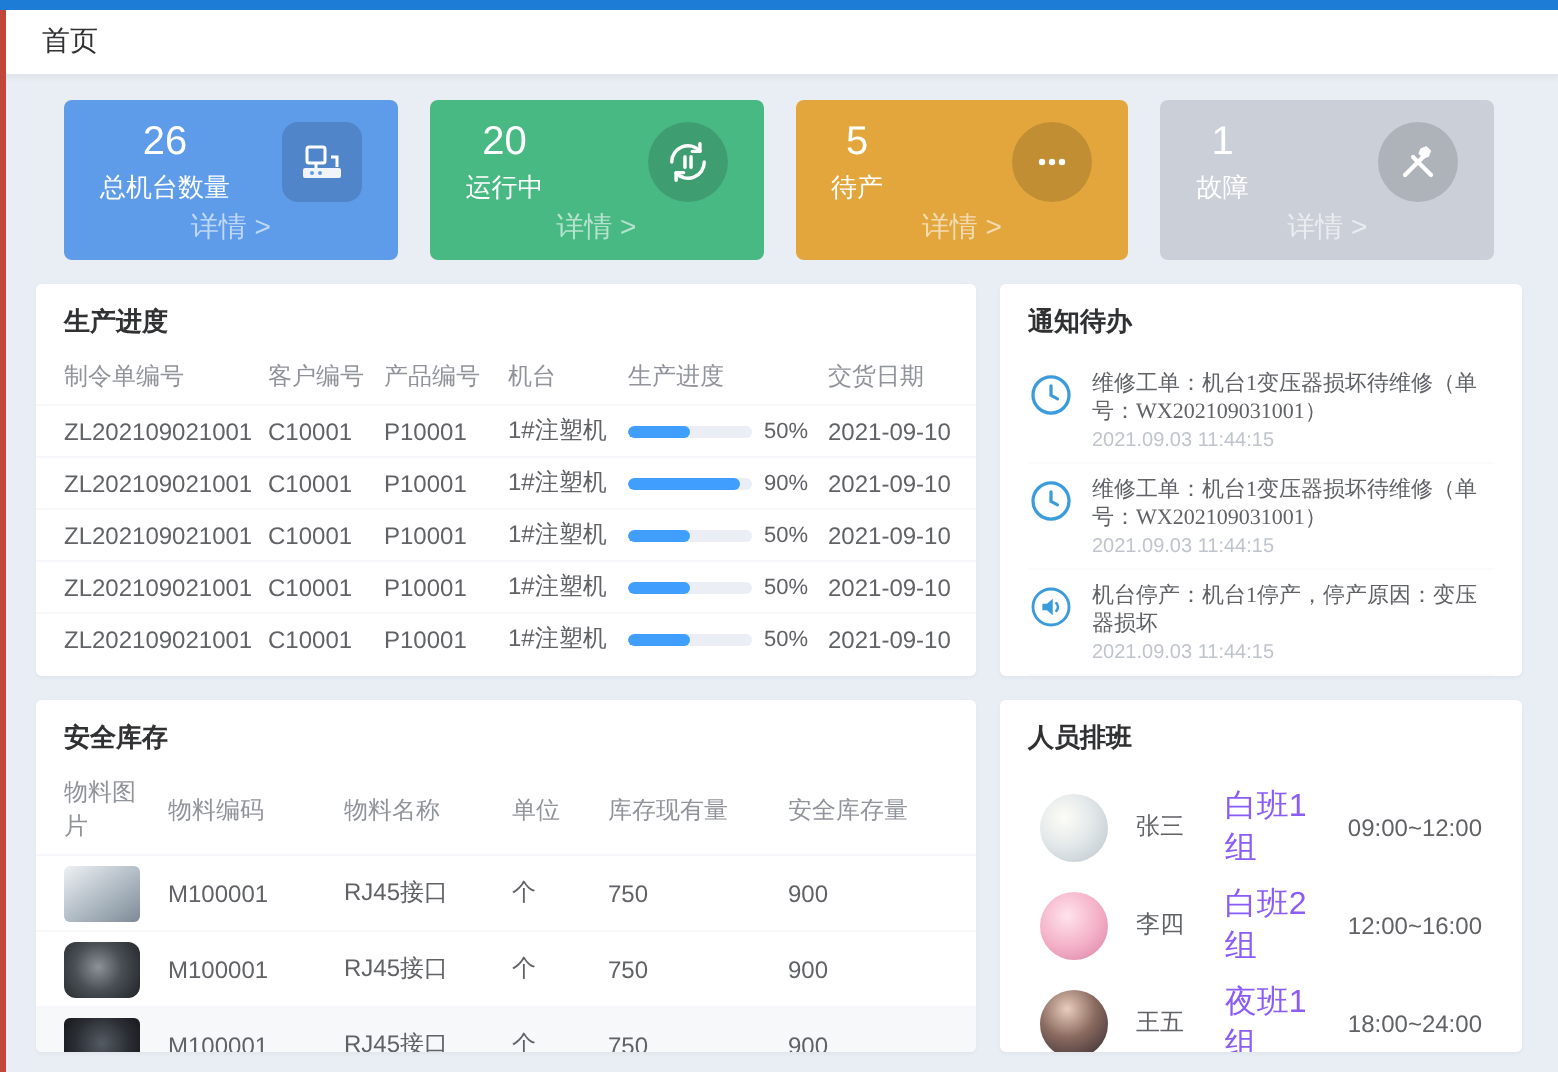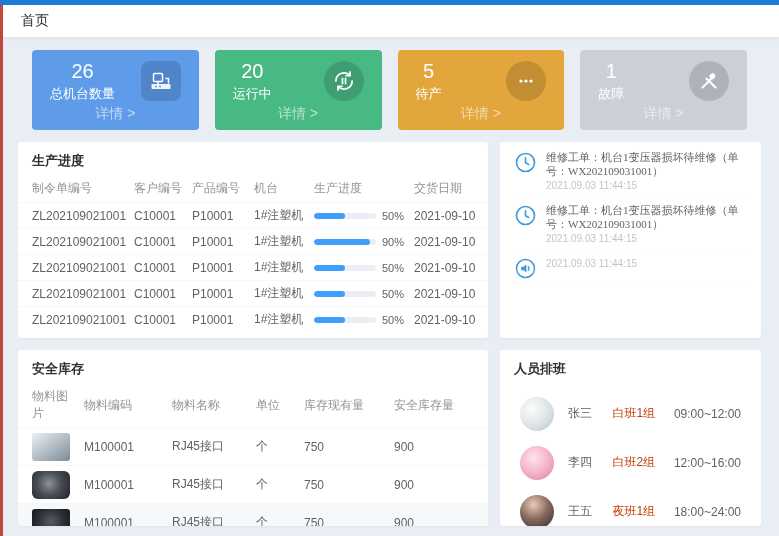--- a/index.html
+++ b/index.html
@@ -69,21 +69,21 @@
   .ntime { font-size:10px; color:#c0c4cc; margin-top:2px; }
 
   
   .sched { padding:4px 4px 0; }
   .sched-row { display:flex; align-items:center; padding:6px 16px; gap:14px; height:49px; }
   .avatar { width:34px; height:34px; border-radius:50%; flex:none; }
   .avatar-1 { background:radial-gradient(circle at 35% 35%,#fdfdf6 0%,#e3e8ea 45%,#b9c4cc 100%); }
   .avatar-2 { background:radial-gradient(circle at 40% 35%,#ffe3ec 0%,#f3aec6 55%,#d77d9f 100%); }
   .avatar-3 { background:radial-gradient(circle at 40% 28%,#e9cdbd 0%,#8a6a5f 45%,#30262e 100%); }
   .sname { width:46px; font-size:12px; color:#606266; }
-  .sshift { width:72px; font-size:12px; color:#c2410c; }
+  .sshift { width:72px; font-size:16px; color:#8b5cf6; }
   .stime { margin-left:auto; font-size:12px; color:#606266; }
 </style>
 </head>
 <body>
 
 <div class="top-accent"></div>
 <div class="left-accent"></div>
 
 <header class="header">
   <span class="title">首页</span>
@@ -265,20 +265,21 @@
                   <span class="pct">50%</span>
                 </div>
               </td>
             <td>2021-09-10</td>
           </tr>
         </tbody>
       </table>
     </section>
 
     <section class="panel h-top">
+      <div class="panel-title">通知待办</div>
       <div class="notice">
 
         <div class="notice-item">
           <svg class="nicon" viewBox="0 0 24 24">
             <circle cx="12" cy="12" r="9.4" fill="none" stroke="#3b9cdb" stroke-width="1.7"></circle>
             <path d="M12 7.2v5l3.4 1.8" fill="none" stroke="#3b9cdb" stroke-width="1.7" stroke-linecap="round"></path>
           </svg>
           <div>
             <div class="ntext">维修工单：机台1变压器损坏待维修（单号：WX202109031001）</div>
             <div class="ntime">2021.09.03 11:44:15</div>
@@ -296,20 +297,21 @@
           </div>
         </div>
 
         <div class="notice-item">
           <svg class="nicon" viewBox="0 0 24 24">
             <circle cx="12" cy="12" r="9.4" fill="none" stroke="#3b9cdb" stroke-width="1.5"></circle>
             <path d="M7.5 10.3v3.4h2.4l3 2.6V7.7l-3 2.6H7.5z" fill="#3b9cdb"></path>
             <path d="M14.8 10a3 3 0 0 1 0 4" fill="none" stroke="#3b9cdb" stroke-width="1.4" stroke-linecap="round"></path>
           </svg>
           <div>
+            <div class="ntext">机台停产：机台1停产，停产原因：变压器损坏</div>
             <div class="ntime">2021.09.03 11:44:15</div>
           </div>
         </div>
 
         <div class="notice-item">
           
           
         </div>
 
       </div>

